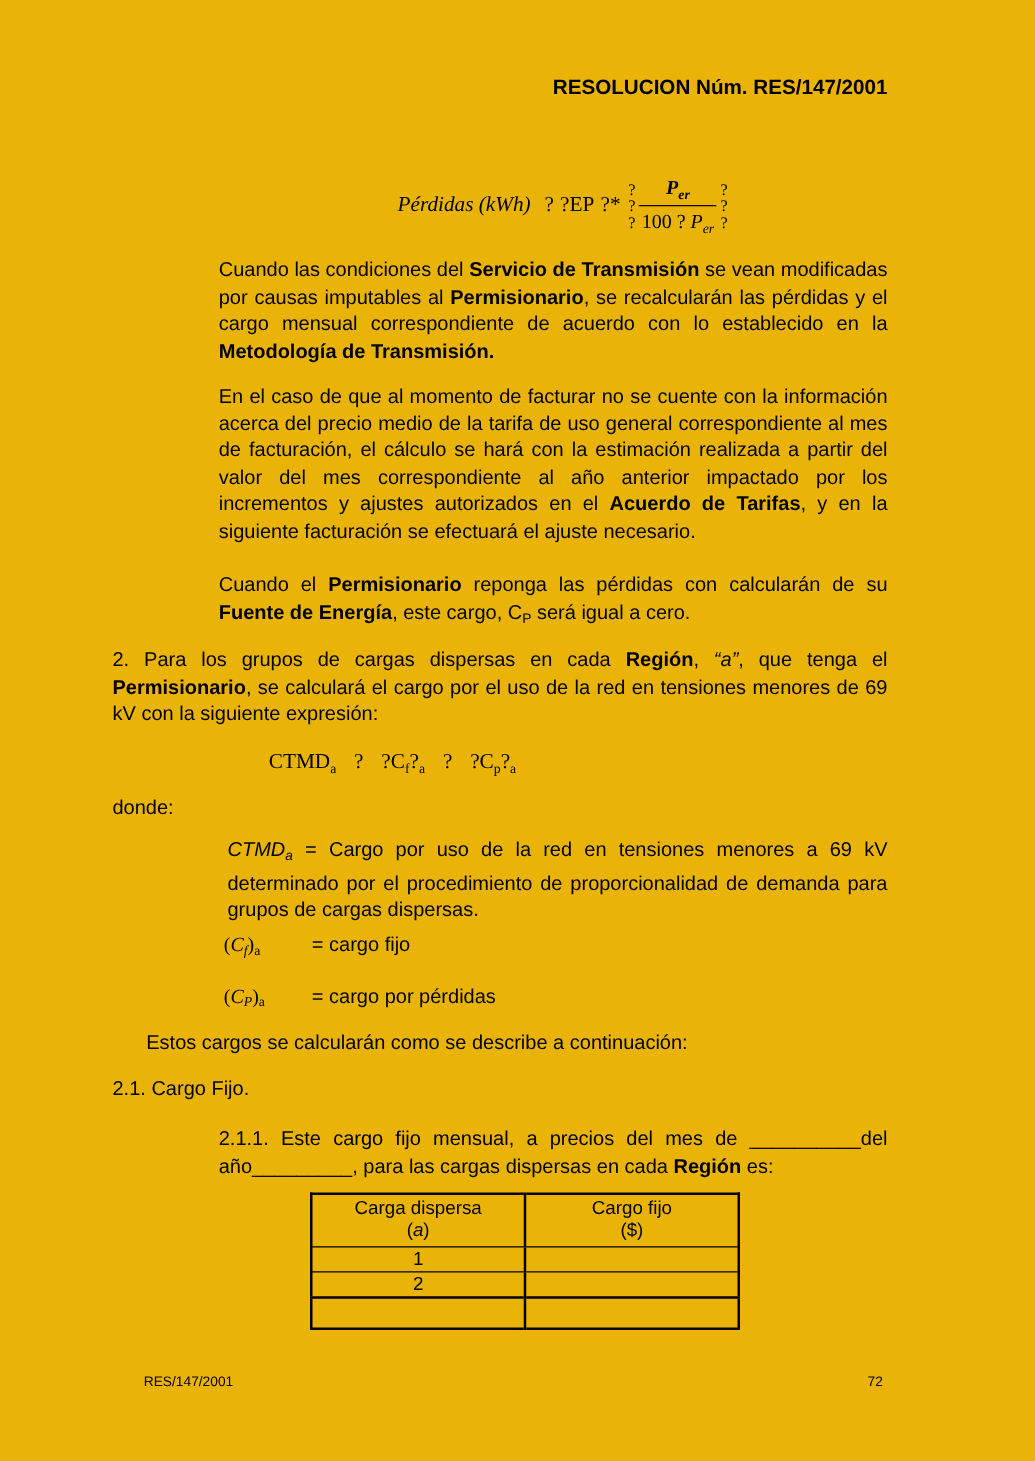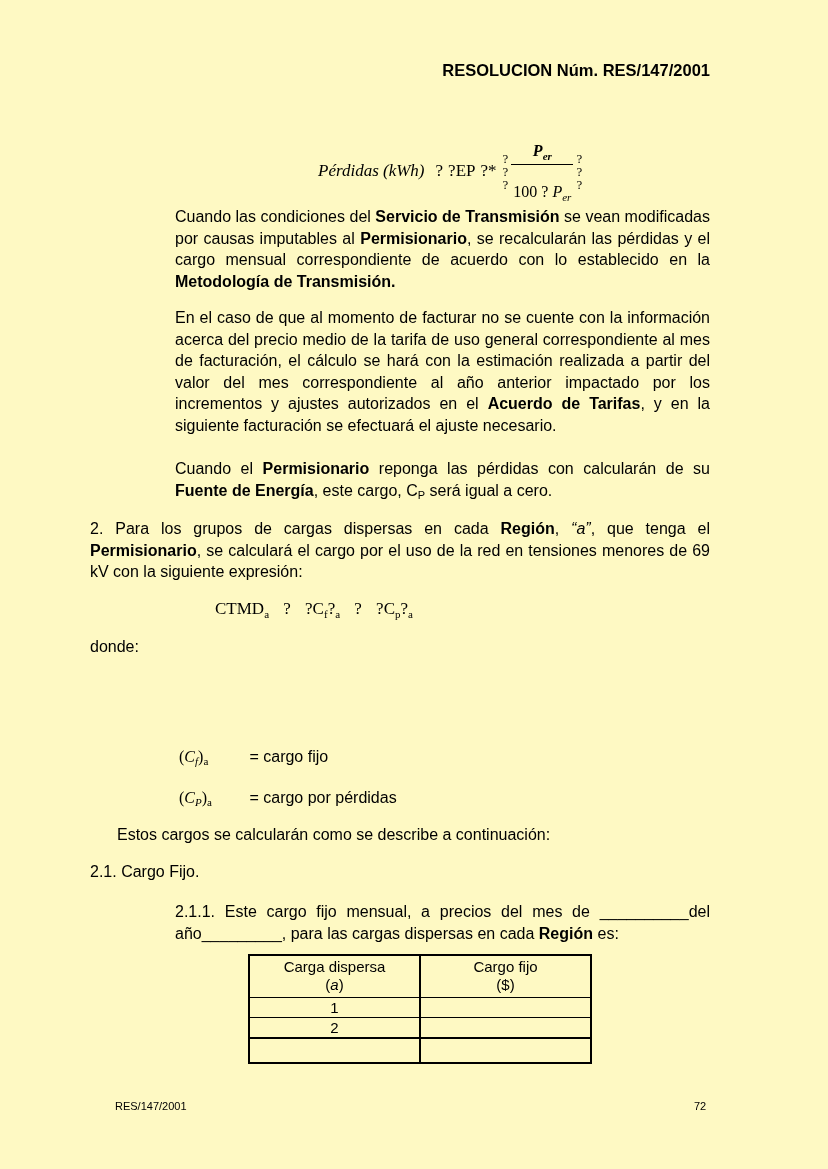--- a/index.html
+++ b/index.html
@@ -1,19 +1,19 @@
 <!DOCTYPE html>
 <html><head>
 <meta charset="utf-8">
 <title>RESOLUCION Núm. RES/147/2001 — p.72</title>
 <style>
   html,body { margin:0; padding:0; background:#ffffff; }
   .page {
     position:relative; width:828px; height:1169px; margin:0 auto;
-    background:#fef9c3; color:#000000; overflow:hidden;
+    background:#eab308; color:#000000; overflow:hidden;
     font-family:"Liberation Sans", sans-serif; font-size:16px; line-height:21.5px;
   }
   .abs { position:absolute; }
   p { margin:0; }
   .just { text-align:justify; }
   .b { font-weight:bold; }
   .i { font-style:italic; }
   .sub { font-size:11px; vertical-align:-3px; }
   sub { font-size:11px; line-height:0; }
 
@@ -22,21 +22,21 @@
   
   .formula1 { top:140px; left:318px; display:flex; align-items:center;
               font-family:"Liberation Serif", serif; font-size:17px; }
   .formula1 .lhs { font-style:italic; margin-right:6px; }
   .formula1 .op { margin:0 5px; }
   .formula1 .rm { font-style:normal; }
   .brk { display:inline-flex; flex-direction:column; font-size:13px; line-height:13px;
          font-family:"Liberation Serif", serif; margin:0 1px; text-align:center; }
   .frac { display:inline-flex; flex-direction:column; text-align:center; margin:0 2px; font-size:16px; }
   .frac .num { padding:0 14px 2px; border-bottom:1px solid #000;font-weight:bold; }
-  .frac .den { padding:16px 2px 0; }
+  .frac .den { padding:2px 2px 0; }
 
   
   .formula2 { top:598px; left:215px; font-family:"Liberation Serif", serif;
               font-size:17px; }
   .formula2 .gap { display:inline-block; width:10px; }
 
   .def-sym { display:inline-block; width:66px; font-family:"Liberation Serif", serif; font-size:16px; }
 
   .estos { text-indent:27px; }
 
@@ -89,20 +89,21 @@
   <div class="abs formula2">
     <span>CTMD</span><sub>a</sub>
     <span class="gap"></span><span>?</span><span class="gap"></span>
     <span>?</span><span>C</span><sub>f</sub><span>?</span><sub>a</sub>
     <span class="gap"></span><span>?</span><span class="gap"></span>
     <span>?</span><span>C</span><sub>p</sub><span>?</span><sub>a</sub>
   </div>
 
   <p class="abs" style="top:636px;left:90px;">donde:</p>
 
+  <p class="abs just" style="top:670px;left:182px;width:528px;"><span class="i">CTMD</span><span class="i sub">a</span><span> = Cargo por uso de la red en tensiones menores a 69 kV determinado por el procedimiento de proporcionalidad de demanda para grupos de cargas dispersas.</span></p>
 
   <div class="abs" style="top:787px;left:179px;">
     <span class="def-sym"><span>(</span><span class="i">C</span><span class="i sub">P</span><span>)</span><span class="sub">a</span></span>
     <span>= cargo por pérdidas</span>
   </div>
 
   <div class="abs" style="top:746px;left:179px;">
     <span class="def-sym"><span>(</span><span class="i">C</span><span class="i sub">f</span><span>)</span><span class="sub">a</span></span>
     <span>= cargo fijo</span>
   </div>

